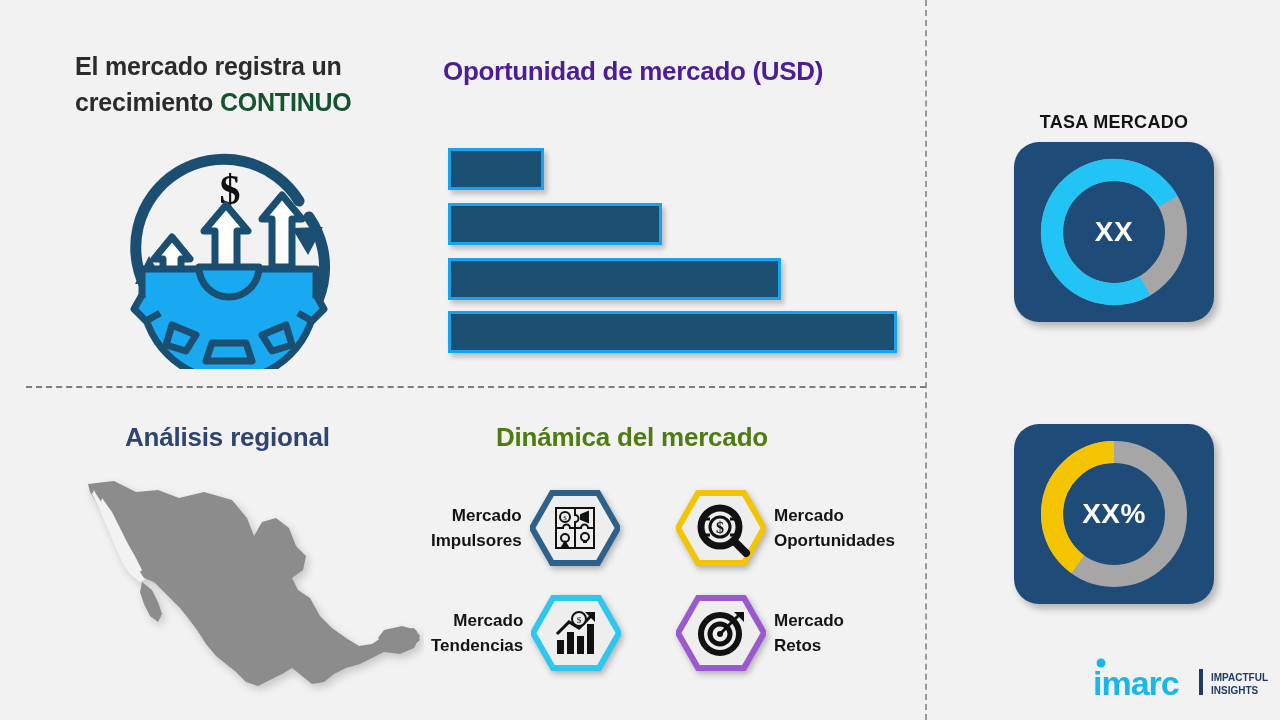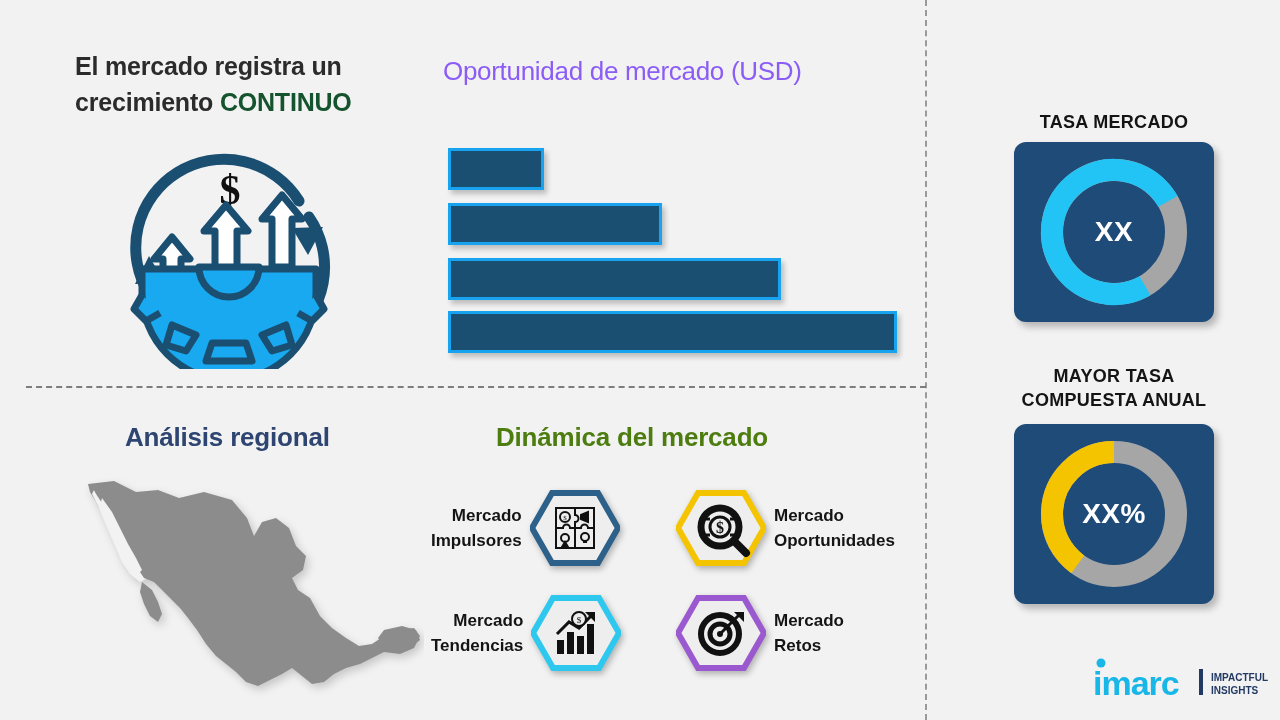--- a/index.html
+++ b/index.html
@@ -25,21 +25,21 @@
   
   .head-growth{
     position:absolute;left:49px;top:48px;width:345px;
     font-size:25px;font-weight:bold;line-height:1.45;
     color:#2b2b2b;letter-spacing:-.2px;
   }
   .head-growth .accent{color:#14532d;}
 
   .head-opp{
     position:absolute;left:417px;top:56px;width:470px;
-    font-size:26px;font-weight:normal;color:#8b5cf6;letter-spacing:-.3px;
+    font-size:26px;font-weight:bold;color:#4c1d95;letter-spacing:-.3px;
   }
   .head-region{
     position:absolute;left:99px;top:422px;width:300px;
     font-size:26px;font-weight:bold;color:#2e4571;letter-spacing:-.2px;
   }
   .head-dyn{
     position:absolute;left:470px;top:422px;width:420px;
     font-size:26px;font-weight:bold;color:#4d7c0f;letter-spacing:-.2px;
   }
 
@@ -73,21 +73,21 @@
   .hex-label.left{text-align:right;margin-right:8px;}
   .hex-label.right{text-align:left;margin-left:8px;}
 
   
   .donut-title{
     position:absolute;text-align:center;width:260px;
     font-size:18px;font-weight:bold;color:#141414;line-height:1.35;
     letter-spacing:.3px;
   }
   .card{
-    position:absolute;width:200px;height:180px;border-radius:12px;
+    position:absolute;width:200px;height:180px;border-radius:25px;
     background:#1f4b78;
     box-shadow:4px 5px 7px rgba(0,0,0,.25);
   }
   .card svg{position:absolute;left:0;top:0;}
   .card .val{
     position:absolute;left:0;top:0;width:200px;height:180px;
     display:flex;align-items:center;justify-content:center;
     color:#ffffff;font-size:28px;font-weight:bold;letter-spacing:.5px;
   }
 
@@ -255,23 +255,20 @@
     <span>TASA MERCADO</span>
   </div>
   <div class="card" style="left:988px;top:142px;">
     <svg width="200" height="180" viewBox="0 0 200 180">
       <circle cx="100" cy="90" r="62" fill="none" stroke="#a6a6a6" stroke-width="22"></circle>
       <circle cx="100" cy="90" r="62" fill="none" stroke="#22c3f5" stroke-width="22" stroke-dasharray="292.16811678385073 97.38937226128358" stroke-dashoffset="0" transform="rotate(60 100 90)"></circle>
     </svg>
     <div class="val">XX</div>
   </div>
 
-  <div class="donut-title" style="left:958px;top:364px;">
-    <span>MAYOR TASA</span><br><span>COMPUESTA ANUAL</span>
-  </div>
   <div class="card" style="left:988px;top:424px;">
     <svg width="200" height="180" viewBox="0 0 200 180">
       <circle cx="100" cy="90" r="62" fill="none" stroke="#a6a6a6" stroke-width="22"></circle>
       <circle cx="100" cy="90" r="62" fill="none" stroke="#f5c400" stroke-width="22" stroke-dasharray="155.82299561805374 233.7344934270806" stroke-dashoffset="0" transform="rotate(-90 100 90) scale(1,-1) translate(0,-180)"></circle>
     </svg>
     <div class="val">XX%</div>
   </div>
 
   <div class="logo">
     <svg width="190" height="50" viewBox="0 0 190 50">

